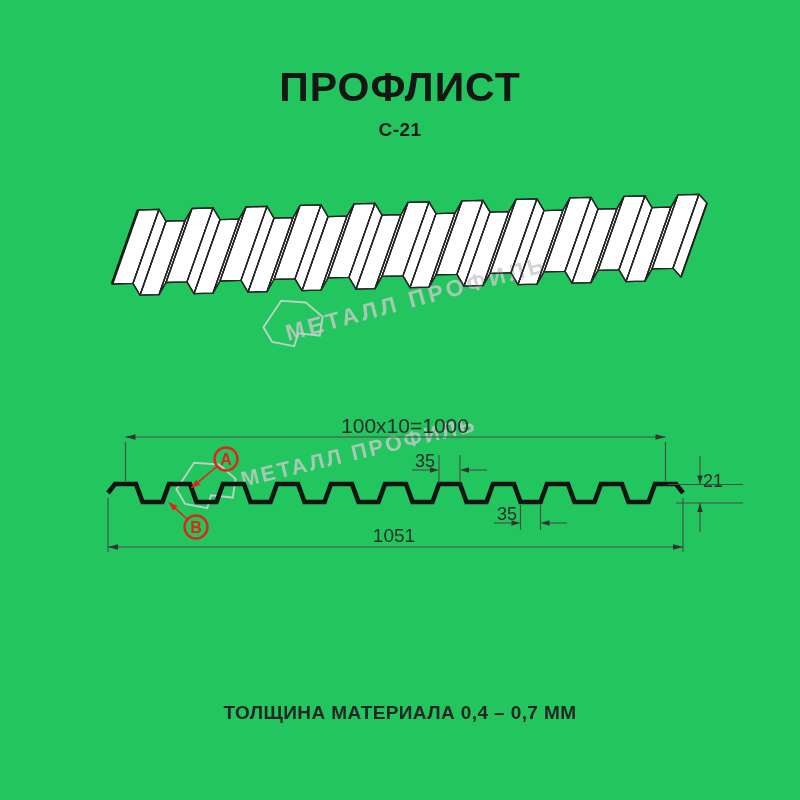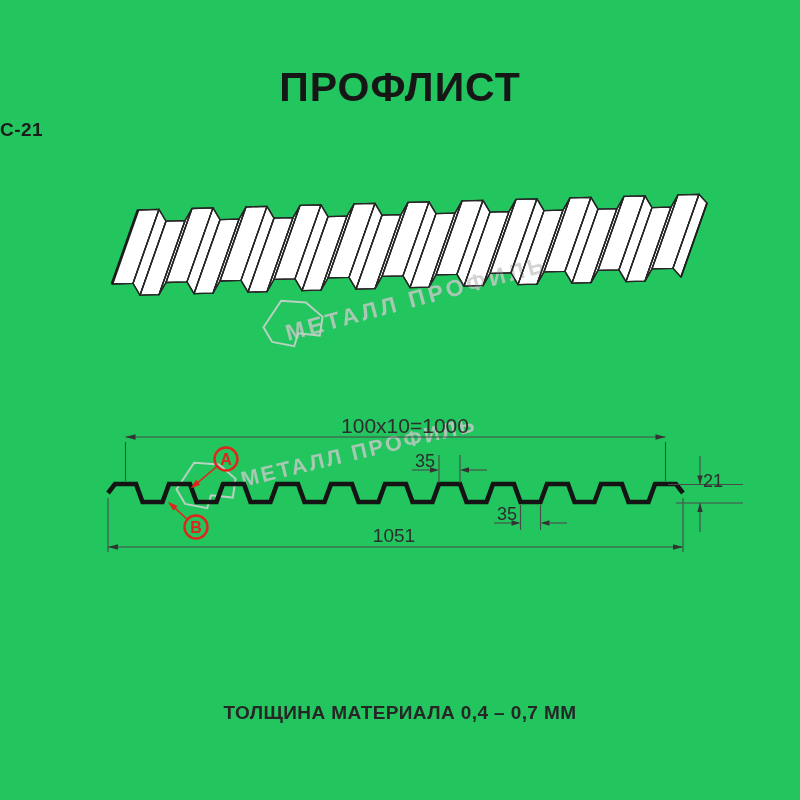--- a/index.html
+++ b/index.html
@@ -1,20 +1,20 @@
 <!DOCTYPE html>
 <html><head>
 <meta charset="utf-8">
 <style>
   html,body{margin:0;padding:0;background:#fff;}
   .page{position:relative;width:800px;height:800px;background:#22c55e;overflow:hidden;
         font-family:"Liberation Sans",sans-serif;}
   .title{position:absolute;top:64px;left:0;width:800px;text-align:center;
          font-size:41px;font-weight:700;letter-spacing:1px;color:#161616;}
-  .subtitle{position:absolute;top:119px;left:0;width:800px;text-align:left;
+  .subtitle{position:absolute;top:119px;left:0;width:800px;text-align:center;
          font-size:19px;font-weight:600;letter-spacing:.5px;color:#1c1c1c;}
   .footer{position:absolute;top:702px;left:0;width:800px;text-align:center;
          font-size:19px;font-weight:600;letter-spacing:.4px;color:#262626;}
   svg{position:absolute;top:0;left:0;}
   .dim-t{font-family:"Liberation Sans",sans-serif;font-size:21px;fill:#2e2e2e;}
   .dim-s{font-family:"Liberation Sans",sans-serif;font-size:18px;fill:#2e2e2e;}
   .dim-w{font-family:"Liberation Sans",sans-serif;font-size:19px;fill:#2e2e2e;}
   .call-t{font-family:"Liberation Sans",sans-serif;font-size:16px;font-weight:700;fill:#e1251b;}
   .call-c{fill:none;stroke:#e1251b;stroke-width:2.4px;}
   .wm-t{font-family:"Liberation Sans",sans-serif;font-weight:700;fill:#c9c9c9;opacity:.8;}

